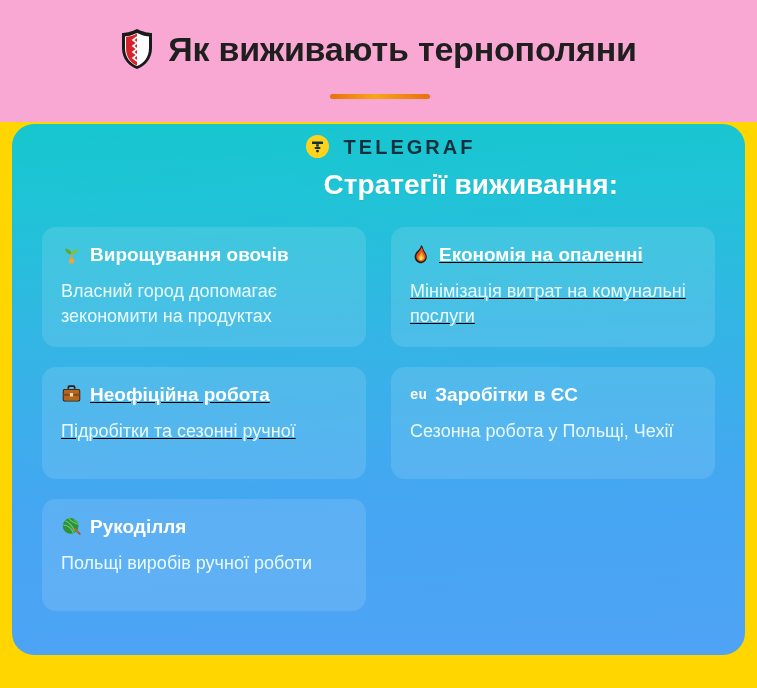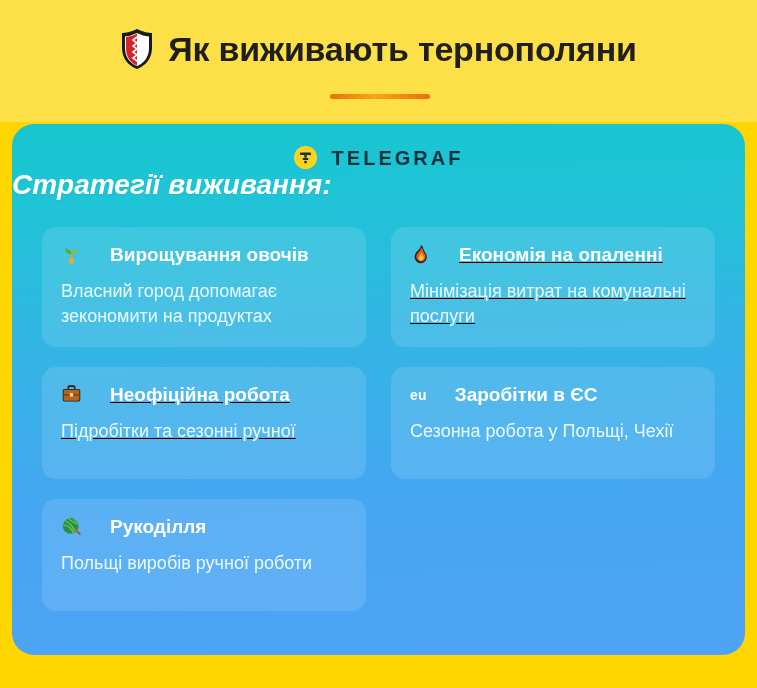--- a/index.html
+++ b/index.html
@@ -15,21 +15,21 @@
     position: relative;
   }
 
   
   .header {
     position: absolute;
     top: 0;
     left: 0;
     width: 757px;
     height: 122px;
-    background: #fde047;
+    background: #f9a8d4;
   }
   .header-row {
     position: absolute;
     top: 28px;
     left: 0;
     width: 757px;
     display: flex;
     align-items: center;
     justify-content: center;
     gap: 14px;
@@ -65,27 +65,28 @@
     top: 124px;
     width: 733px;
     height: 531px;
     border-radius: 22px;
     background: linear-gradient(178deg, #16C6CE 0%, #1FC4D6 14%, #35B4E6 42%, #45A6F2 70%, #4FA3F5 100%);
     overflow: hidden;
   }
 
   .brand {
     position: absolute;
-    top: 22px;
+    top: 11px;
     left: 0;
     width: 733px;
     display: flex;
     align-items: center;
     justify-content: center;
     gap: 15px;
+    padding-left: 12px;
   }
   .brand-mark {
     width: 23px;
     height: 23px;
     border-radius: 50%;
     background: #FFD21E;
     display: flex;
     align-items: center;
     justify-content: center;
     flex: 0 0 auto;
@@ -96,22 +97,21 @@
     font-weight: bold;
     letter-spacing: 3.0px;
     color: #14303F;
     line-height: 1;
   }
   .panel-title-wrap {
     position: absolute;
     top: 45px;
     left: 0;
     width: 606px;
-    text-align: left;
-    font-style: italic;
+    text-align: right;
   }
   .panel-title-wrap span {
     font-size: 28px;
     font-weight: bold;
     color: #FFFFFF;
     text-shadow: 0 1px 1px rgba(0,0,0,0.06);
   }
 
   
   .grid {
@@ -146,27 +146,27 @@
     line-height: 22px;
     flex: 0 0 auto;
   }
   .card-emoji-eu {
     font-size: 14px;
     font-weight: bold;
     line-height: 22px;
     color: #ffffff;
     letter-spacing: 0.2px;
     flex: 0 0 auto;
+    font-family: Liberation Mono, monospace;
   }
   .card-title {
     font-size: 19px;
     font-weight: bold;
     color: #FFFFFF;
     line-height: 22px;
-    margin-left: 20px;
   }
   .card-desc {
     font-size: 18px;
     color: #EAFBFF;
     line-height: 25px;
     margin-top: 13px;
   }
 
   
   .emoji-svg { display: block; width: 21px; height: 21px; }

